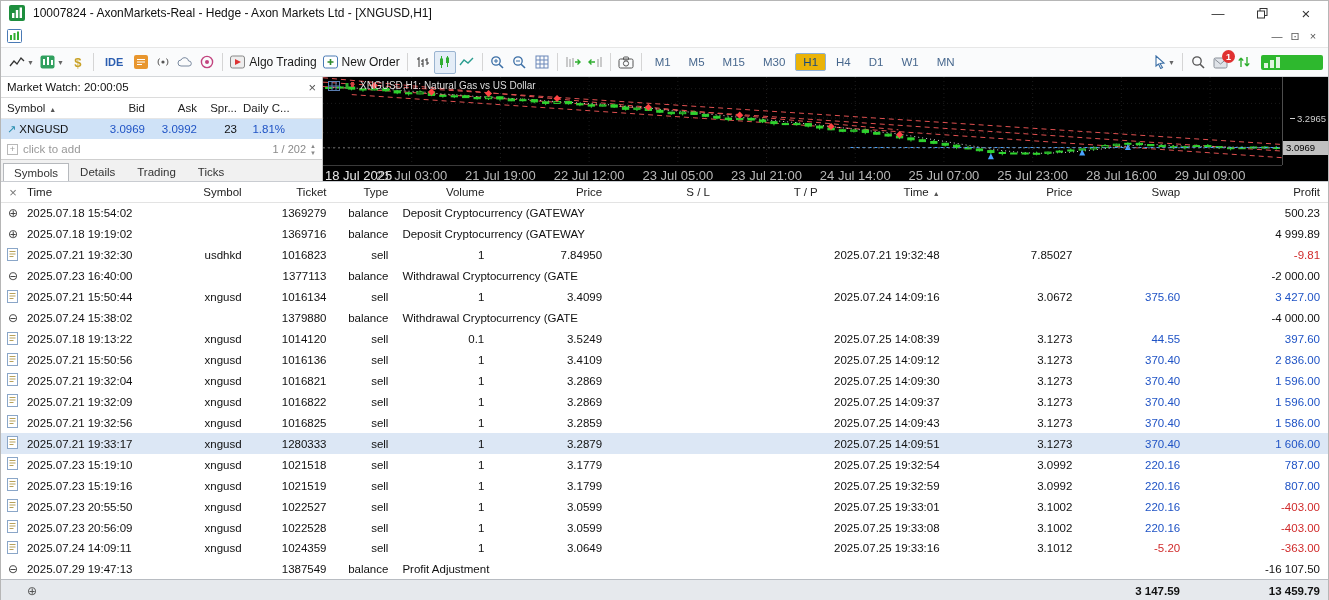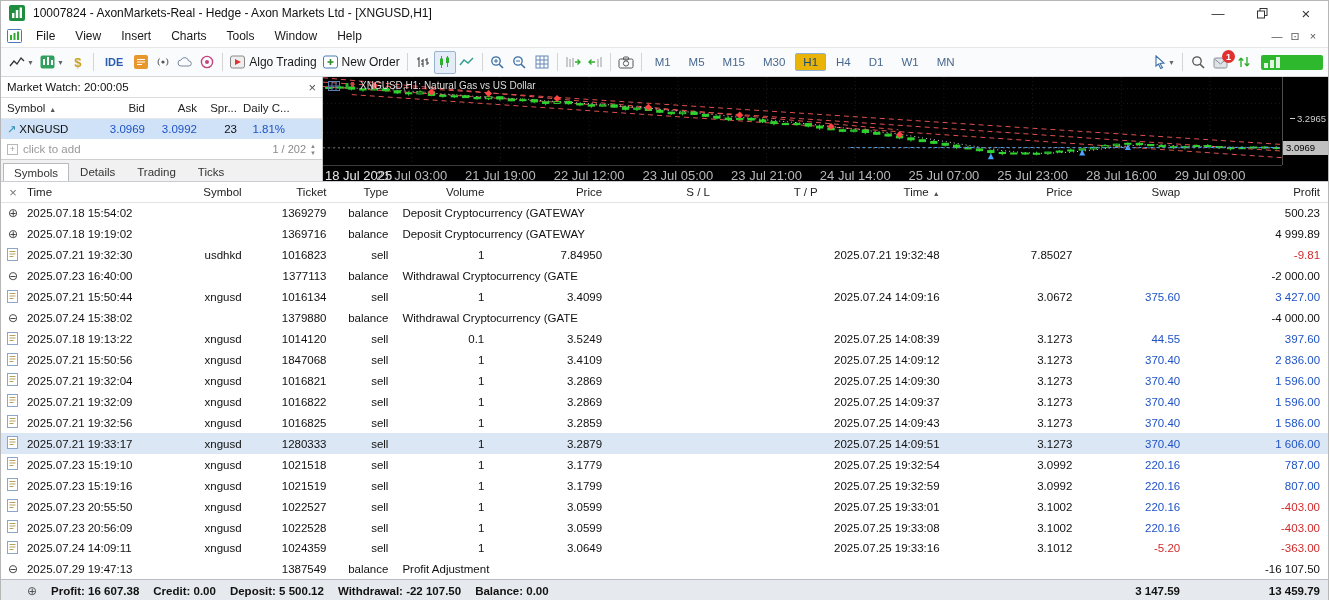--- a/index.html
+++ b/index.html
@@ -127,29 +127,20 @@
     </div>
   </div>
 
   <div class="menubar">
     <svg width="15" height="14" style="margin-right:4px;">
         <rect x="0.5" y="0.5" width="14" height="13" rx="1" fill="none" stroke="#4a7ab5"></rect>
         <rect x="3" y="6" width="2" height="5" fill="#2fae2f"></rect>
         <rect x="6.5" y="4" width="2" height="7" fill="#2fae2f"></rect>
         <rect x="10" y="2.5" width="2" height="8.5" fill="#2fae2f"></rect>
       </svg>
-    <div id="menu-items" style="display:flex;">
-        <span class="menu-item">File</span>
-        <span class="menu-item">View</span>
-        <span class="menu-item">Insert</span>
-        <span class="menu-item">Charts</span>
-        <span class="menu-item">Tools</span>
-        <span class="menu-item">Window</span>
-        <span class="menu-item">Help</span>
-      </div>
     <div class="mdi-controls">
       <span>—</span>
       <span>⊡</span>
       <span>×</span>
     </div>
   </div>
 
   <div class="toolbar">
     <span class="tbtn">
         <svg width="16" height="14">
@@ -717,21 +708,21 @@
           <span class="hc right pos" style="width:108px">44.55</span>
           <span class="hc right pos" style="width:140px">397.60</span>
         </div>
         <div class="hrow">
           <span class="hc center" style="width:24px"><svg width="11" height="13" viewBox="0 0 11 13">
               <rect x="0.5" y="0.5" width="10" height="12" fill="#fff" stroke="#8aa6c8"></rect>
               <path d="M2.5 3.5h6M2.5 6h6M2.5 8.5h4" stroke="#b7a15a" fill="none"></path>
             </svg></span>
           <span class="hc left" style="width:130px;padding-left:2px;">2025.07.21 15:50:56</span>
           <span class="hc right" style="width:95px">xngusd</span>
-          <span class="hc right" style="width:85px">1847068</span>
+          <span class="hc right" style="width:85px">1016136</span>
           <span class="hc right" style="width:62px">sell</span>
           <span class="hc right" style="width:96px">1</span>
           <span class="hc right" style="width:118px">3.4109</span>
           <span class="hc right" style="width:108px"></span>
           <span class="hc right" style="width:108px"></span>
           <span class="hc right" style="width:122px">2025.07.25 14:09:12</span>
           <span class="hc right" style="width:133px">3.1273</span>
           <span class="hc right pos" style="width:108px">370.40</span>
           <span class="hc right pos" style="width:140px">2 836.00</span>
         </div>
@@ -907,24 +898,17 @@
           <span class="hc right" style="width:122px"></span>
           <span class="hc right" style="width:133px"></span>
           <span class="hc right" style="width:108px"></span>
           <span class="hc right " style="width:140px">-16 107.50</span>
         </div>
       </div>
   </div>
 
   <div class="status">
     <span class="ric" style="margin-left:18px;">⊕</span>
-    <span id="status-segments" style="display:flex;">
-        <span class="seg">Profit: 16 607.38</span>
-        <span class="seg">Credit: 0.00</span>
-        <span class="seg">Deposit: 5 500.12</span>
-        <span class="seg">Withdrawal: -22 107.50</span>
-        <span class="seg">Balance: 0.00</span>
-      </span>
     <span class="total" style="right:148px;">3 147.59</span>
     <span class="total" style="right:8px;">13 459.79</span>
   </div>
 
 </div>
 
 </body></html>

